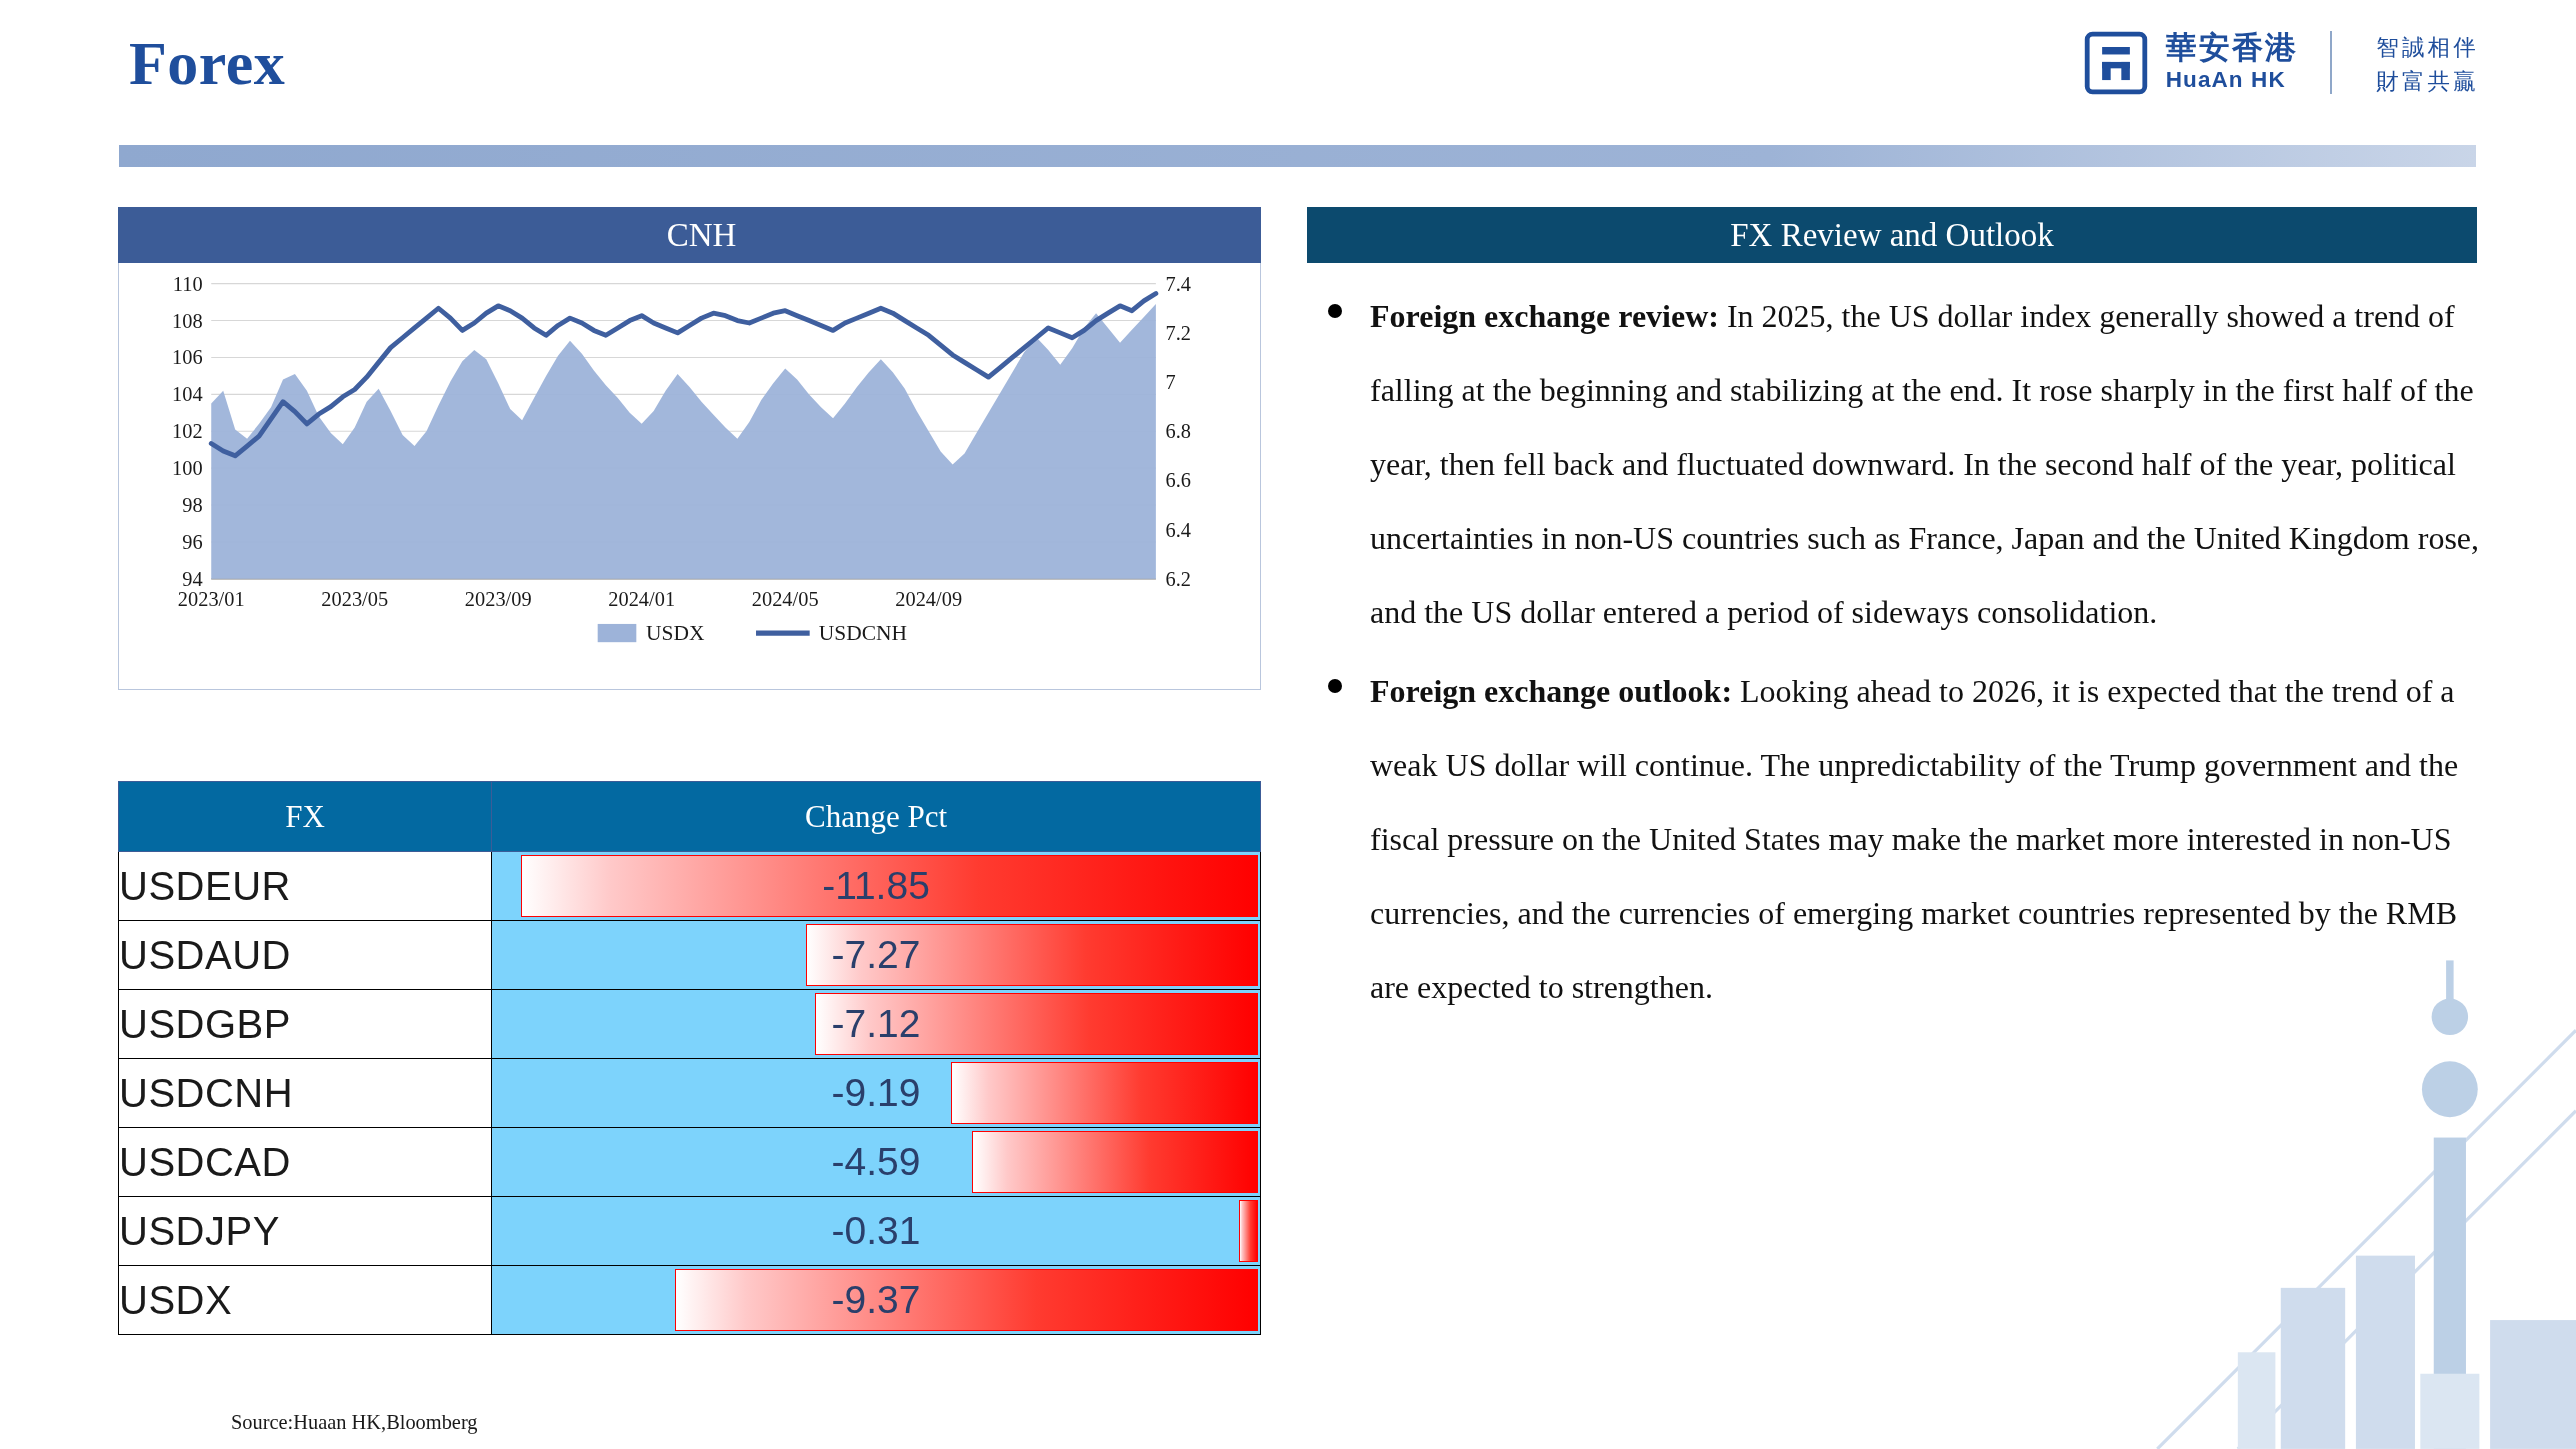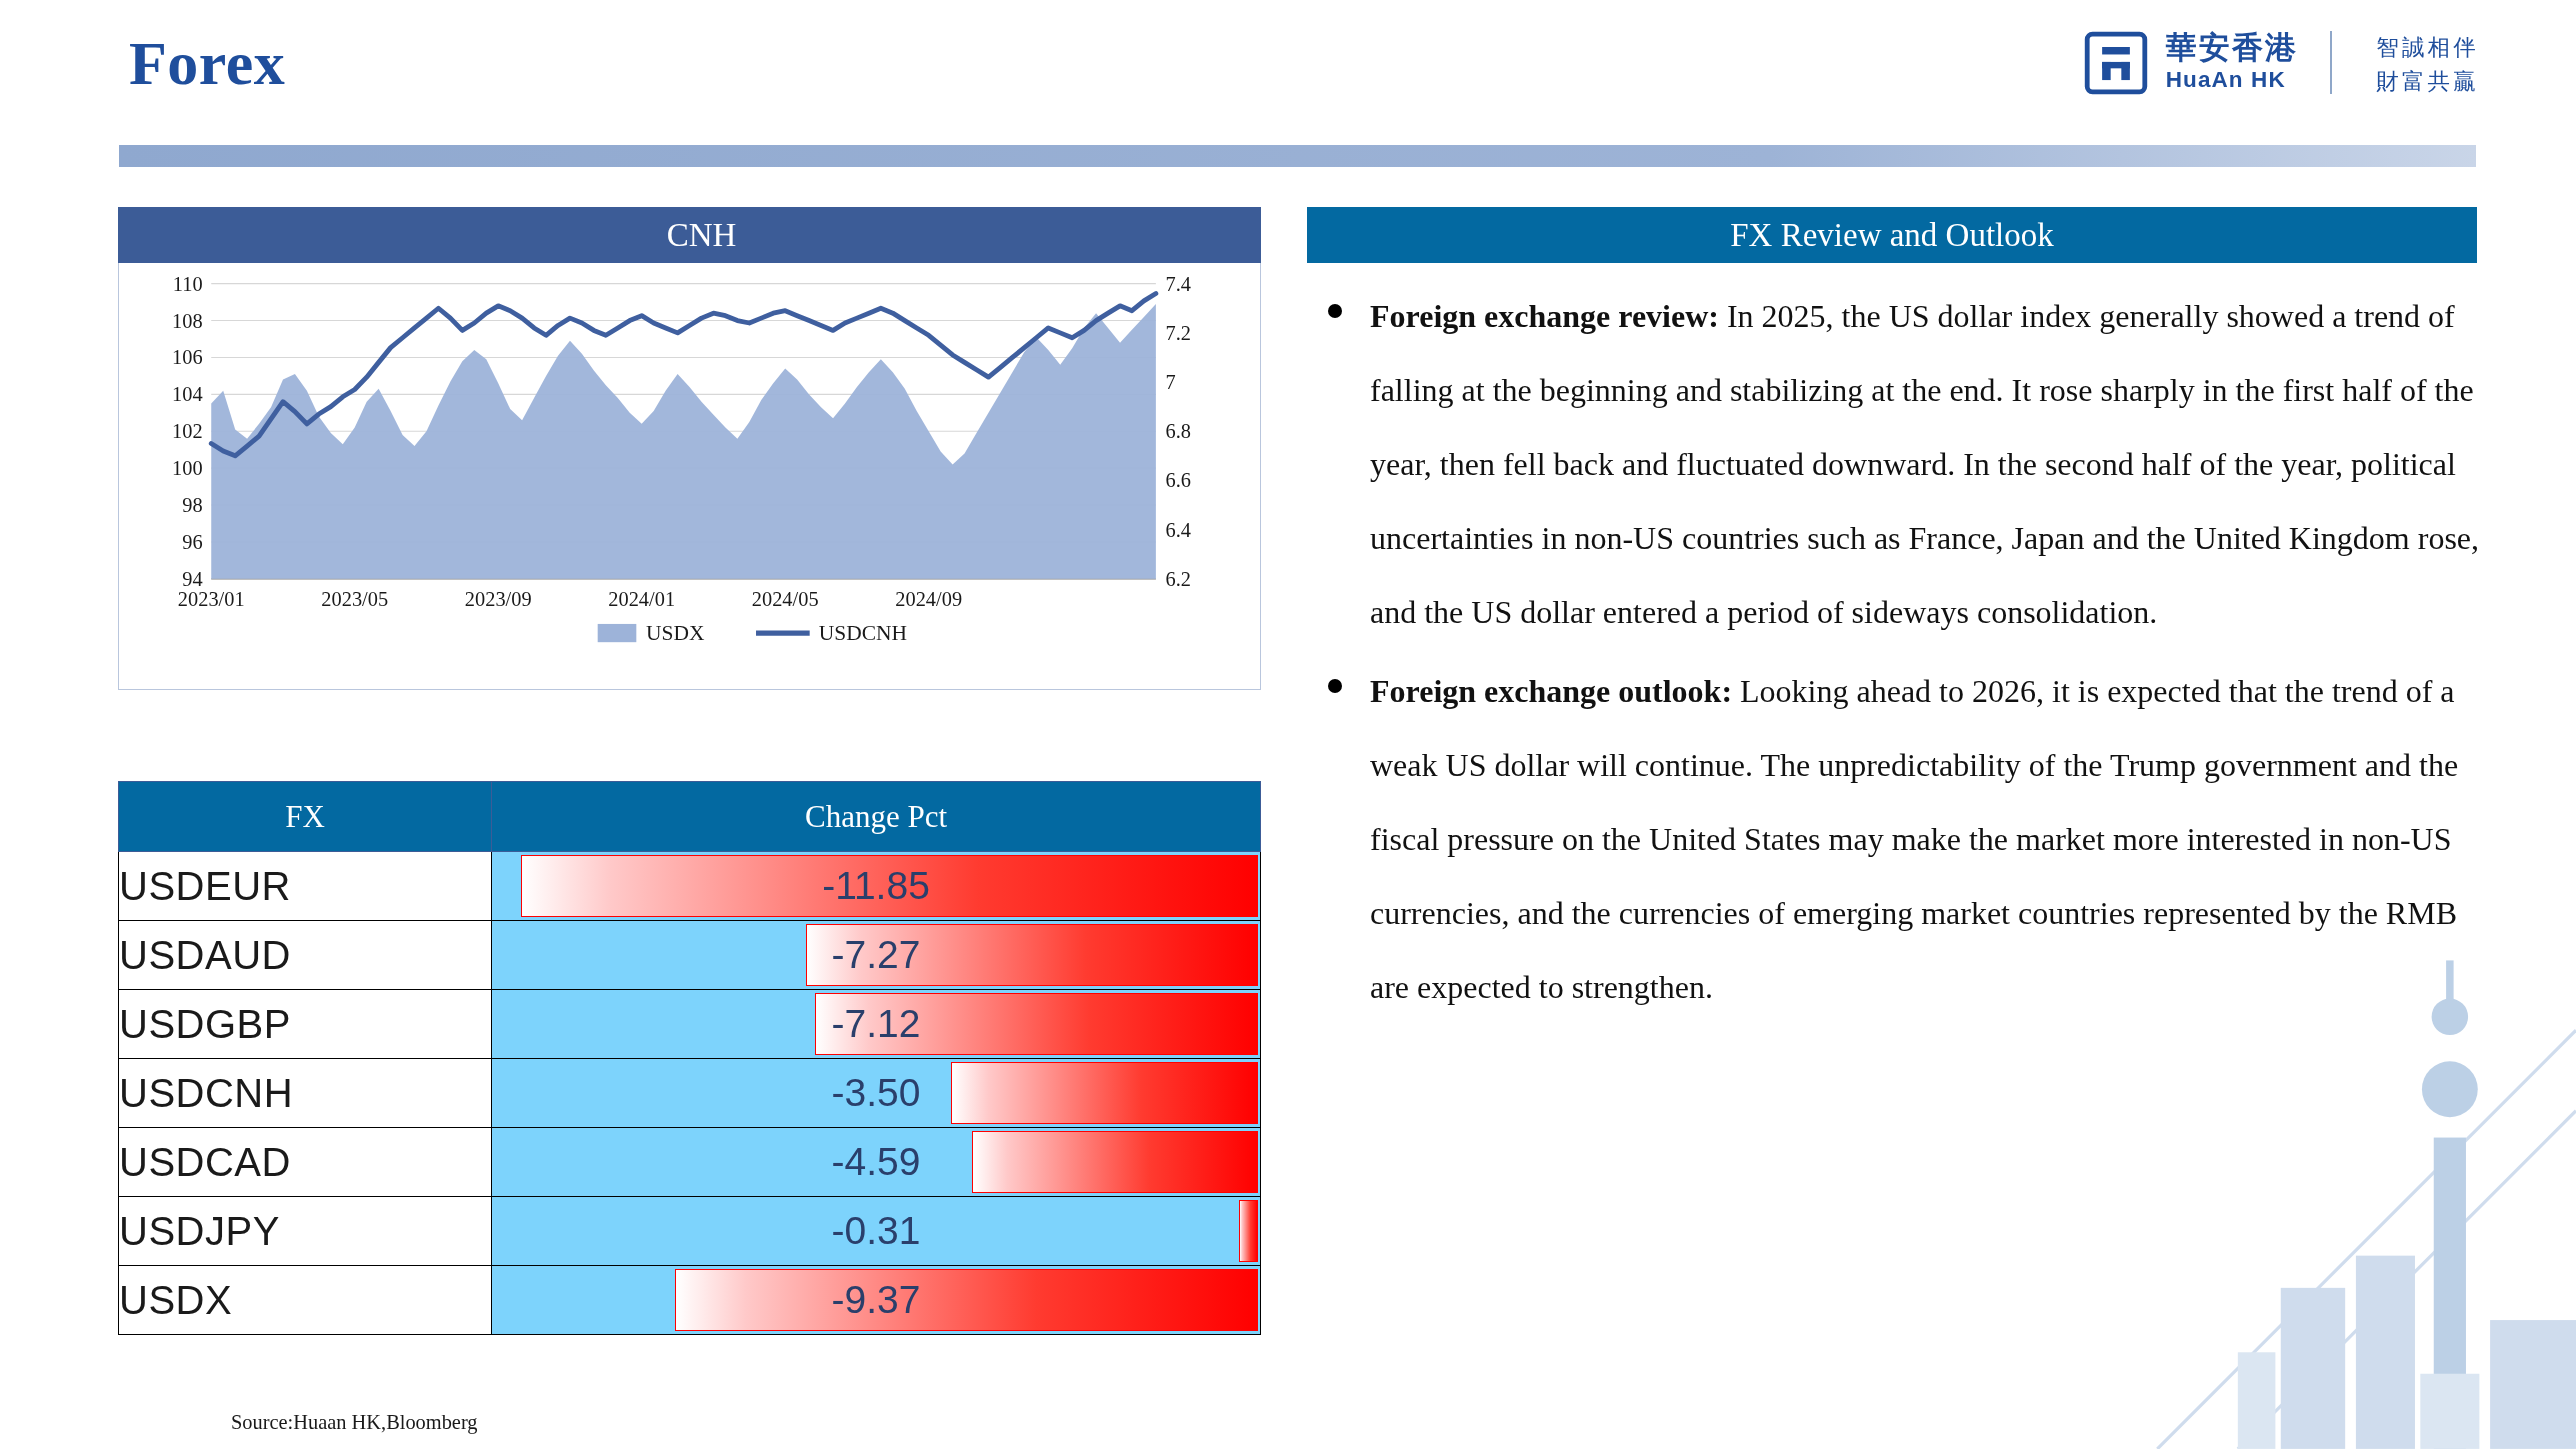--- a/index.html
+++ b/index.html
@@ -186,21 +186,21 @@
     color: #1a1a1a;
   }
 
   
   #outlook-title-bar {
     position: absolute;
     left: 1307px;
     top: 207px;
     width: 1170px;
     height: 56px;
-    background: #0369a1;
+    background: #0c4a6e;
     color: #ffffff;
     font-size: 33px;
     display: flex;
     align-items: center;
     justify-content: center;
     box-sizing: border-box;
   }
   #outlook-body {
     position: absolute;
     left: 1328px;
@@ -336,21 +336,21 @@
         <td class="fx-name">USDGBP</td>
         <td class="bar-cell">
           <div class="bar-fill" style="width: 57.681%;"></div>
           <div class="bar-value">-7.12</div>
         </td>
       </tr>
       <tr>
         <td class="fx-name">USDCNH</td>
         <td class="bar-cell">
           <div class="bar-fill" style="width: 40.0203%;"></div>
-          <div class="bar-value">-3.50</div>
+          <div class="bar-value">-9.19</div>
         </td>
       </tr>
       <tr>
         <td class="fx-name">USDCAD</td>
         <td class="bar-cell">
           <div class="bar-fill" style="width: 37.1848%;"></div>
           <div class="bar-value">-4.59</div>
         </td>
       </tr>
       <tr>

